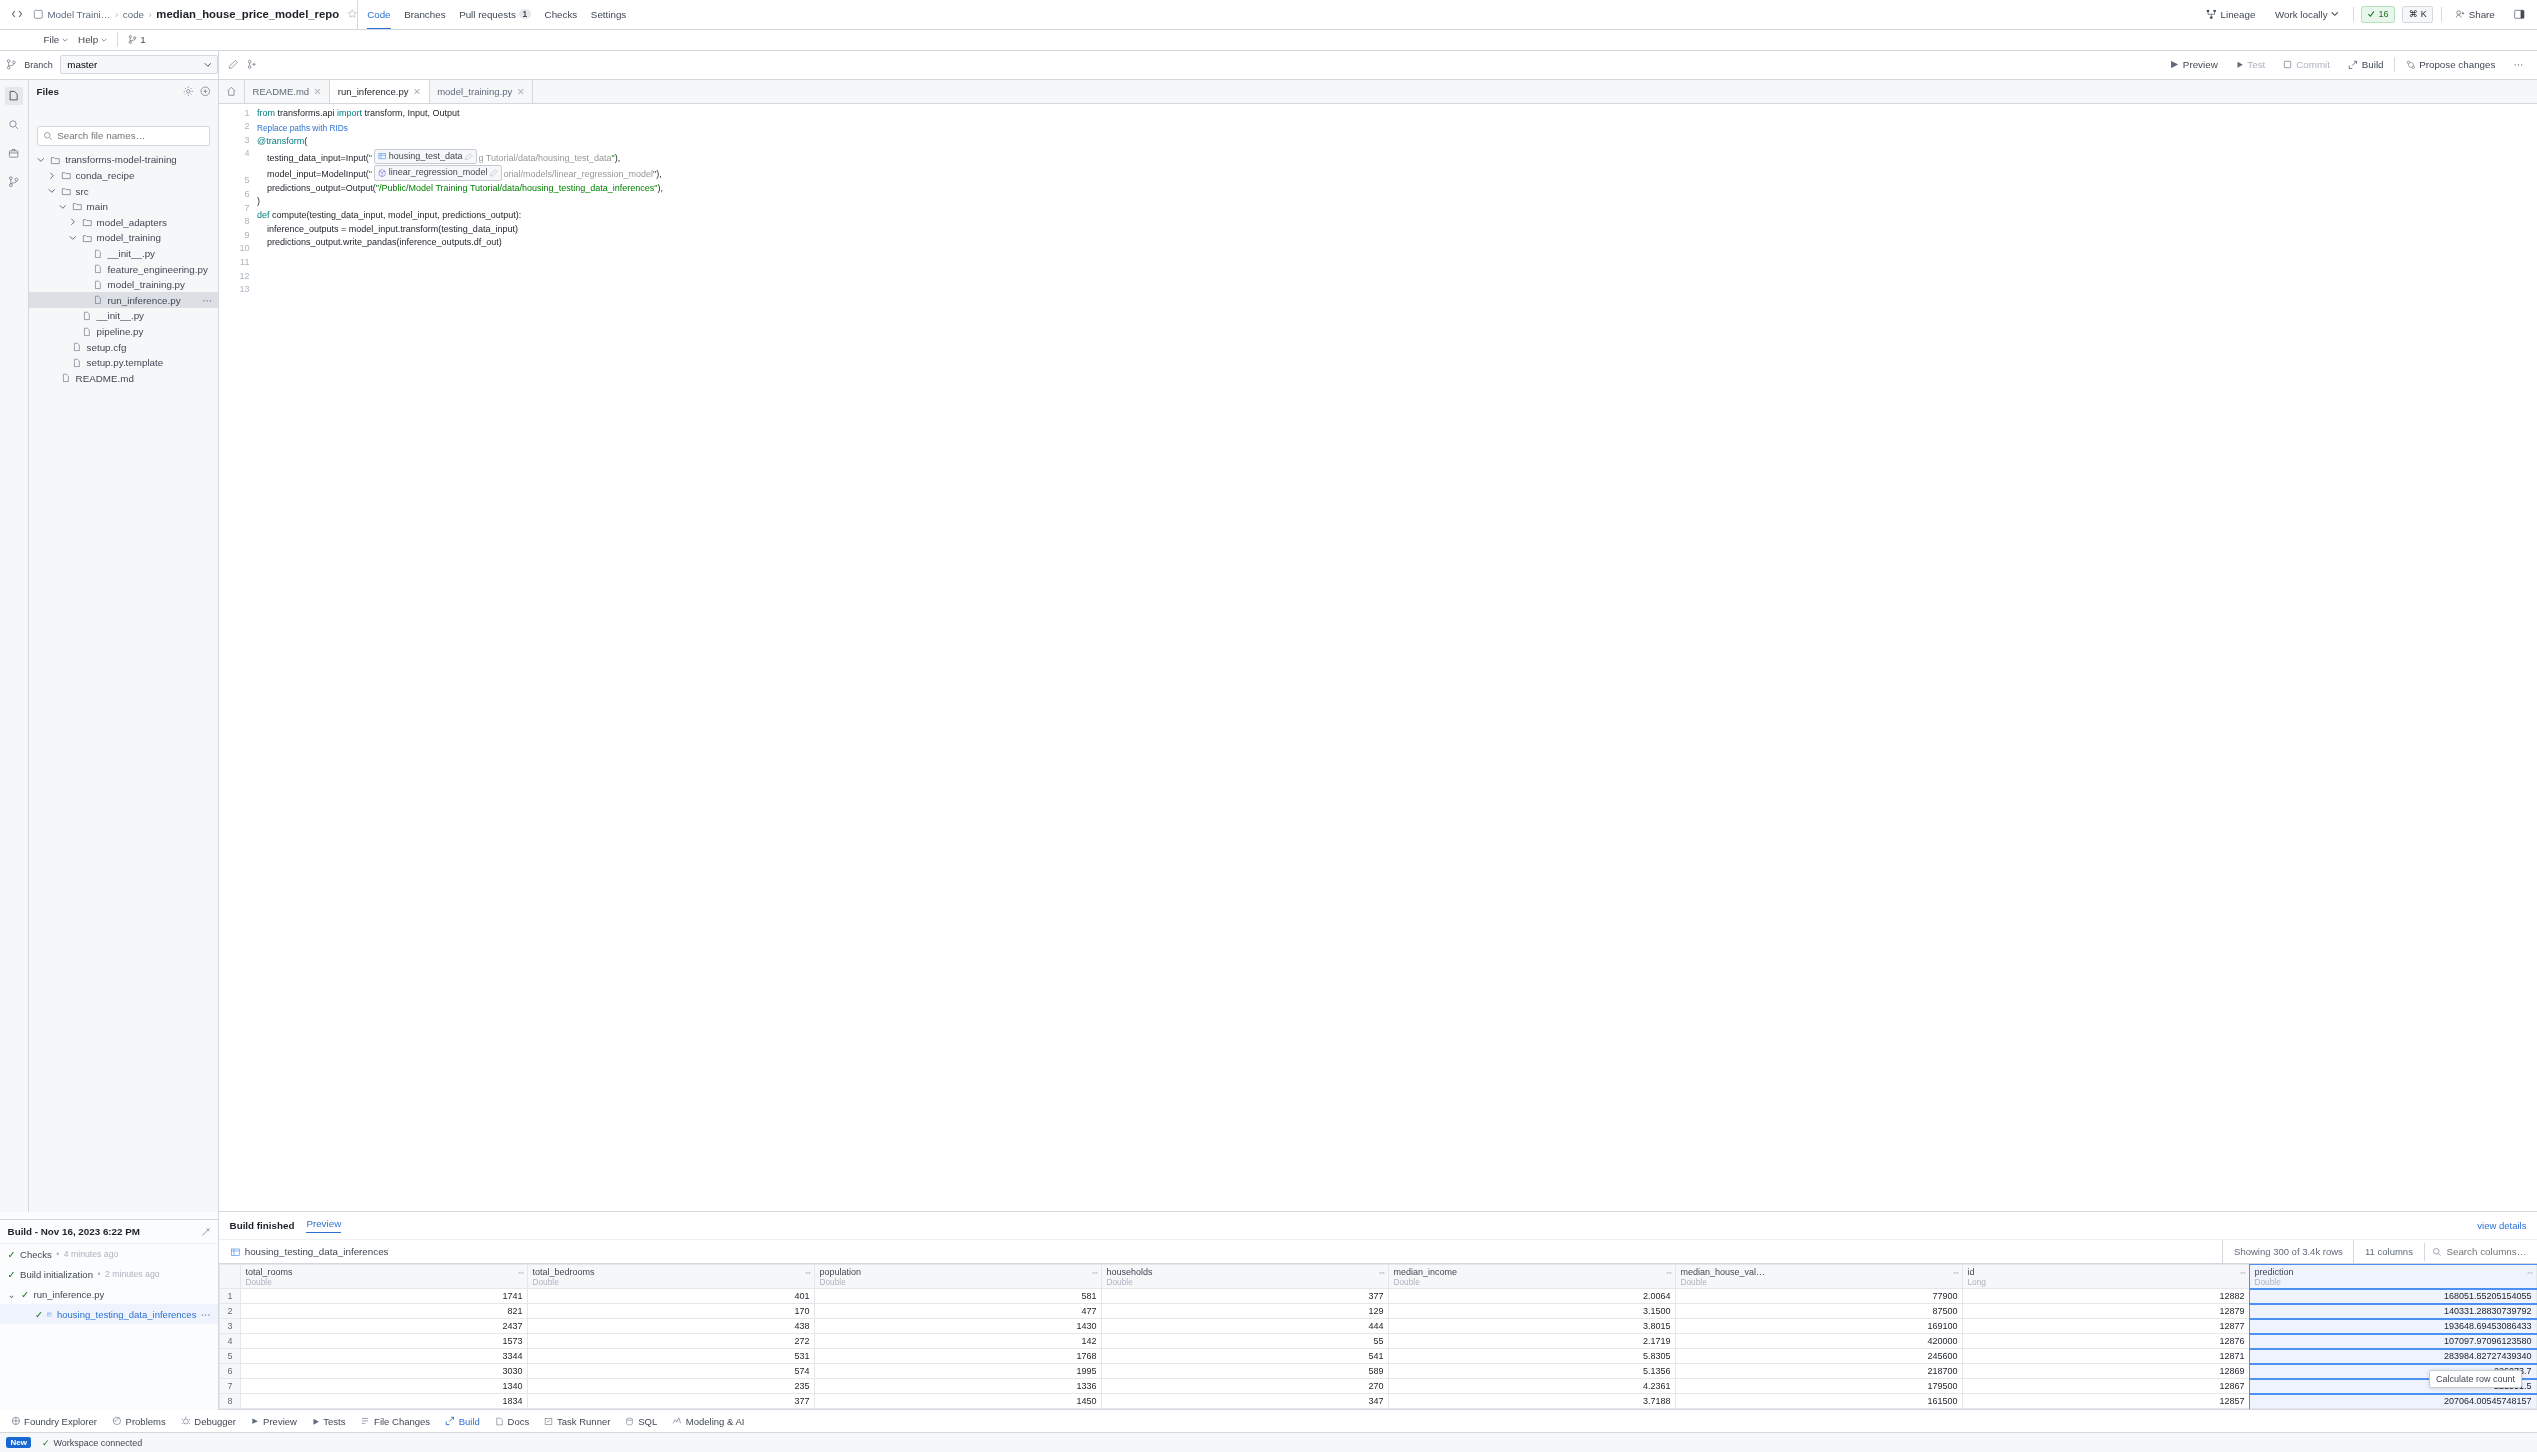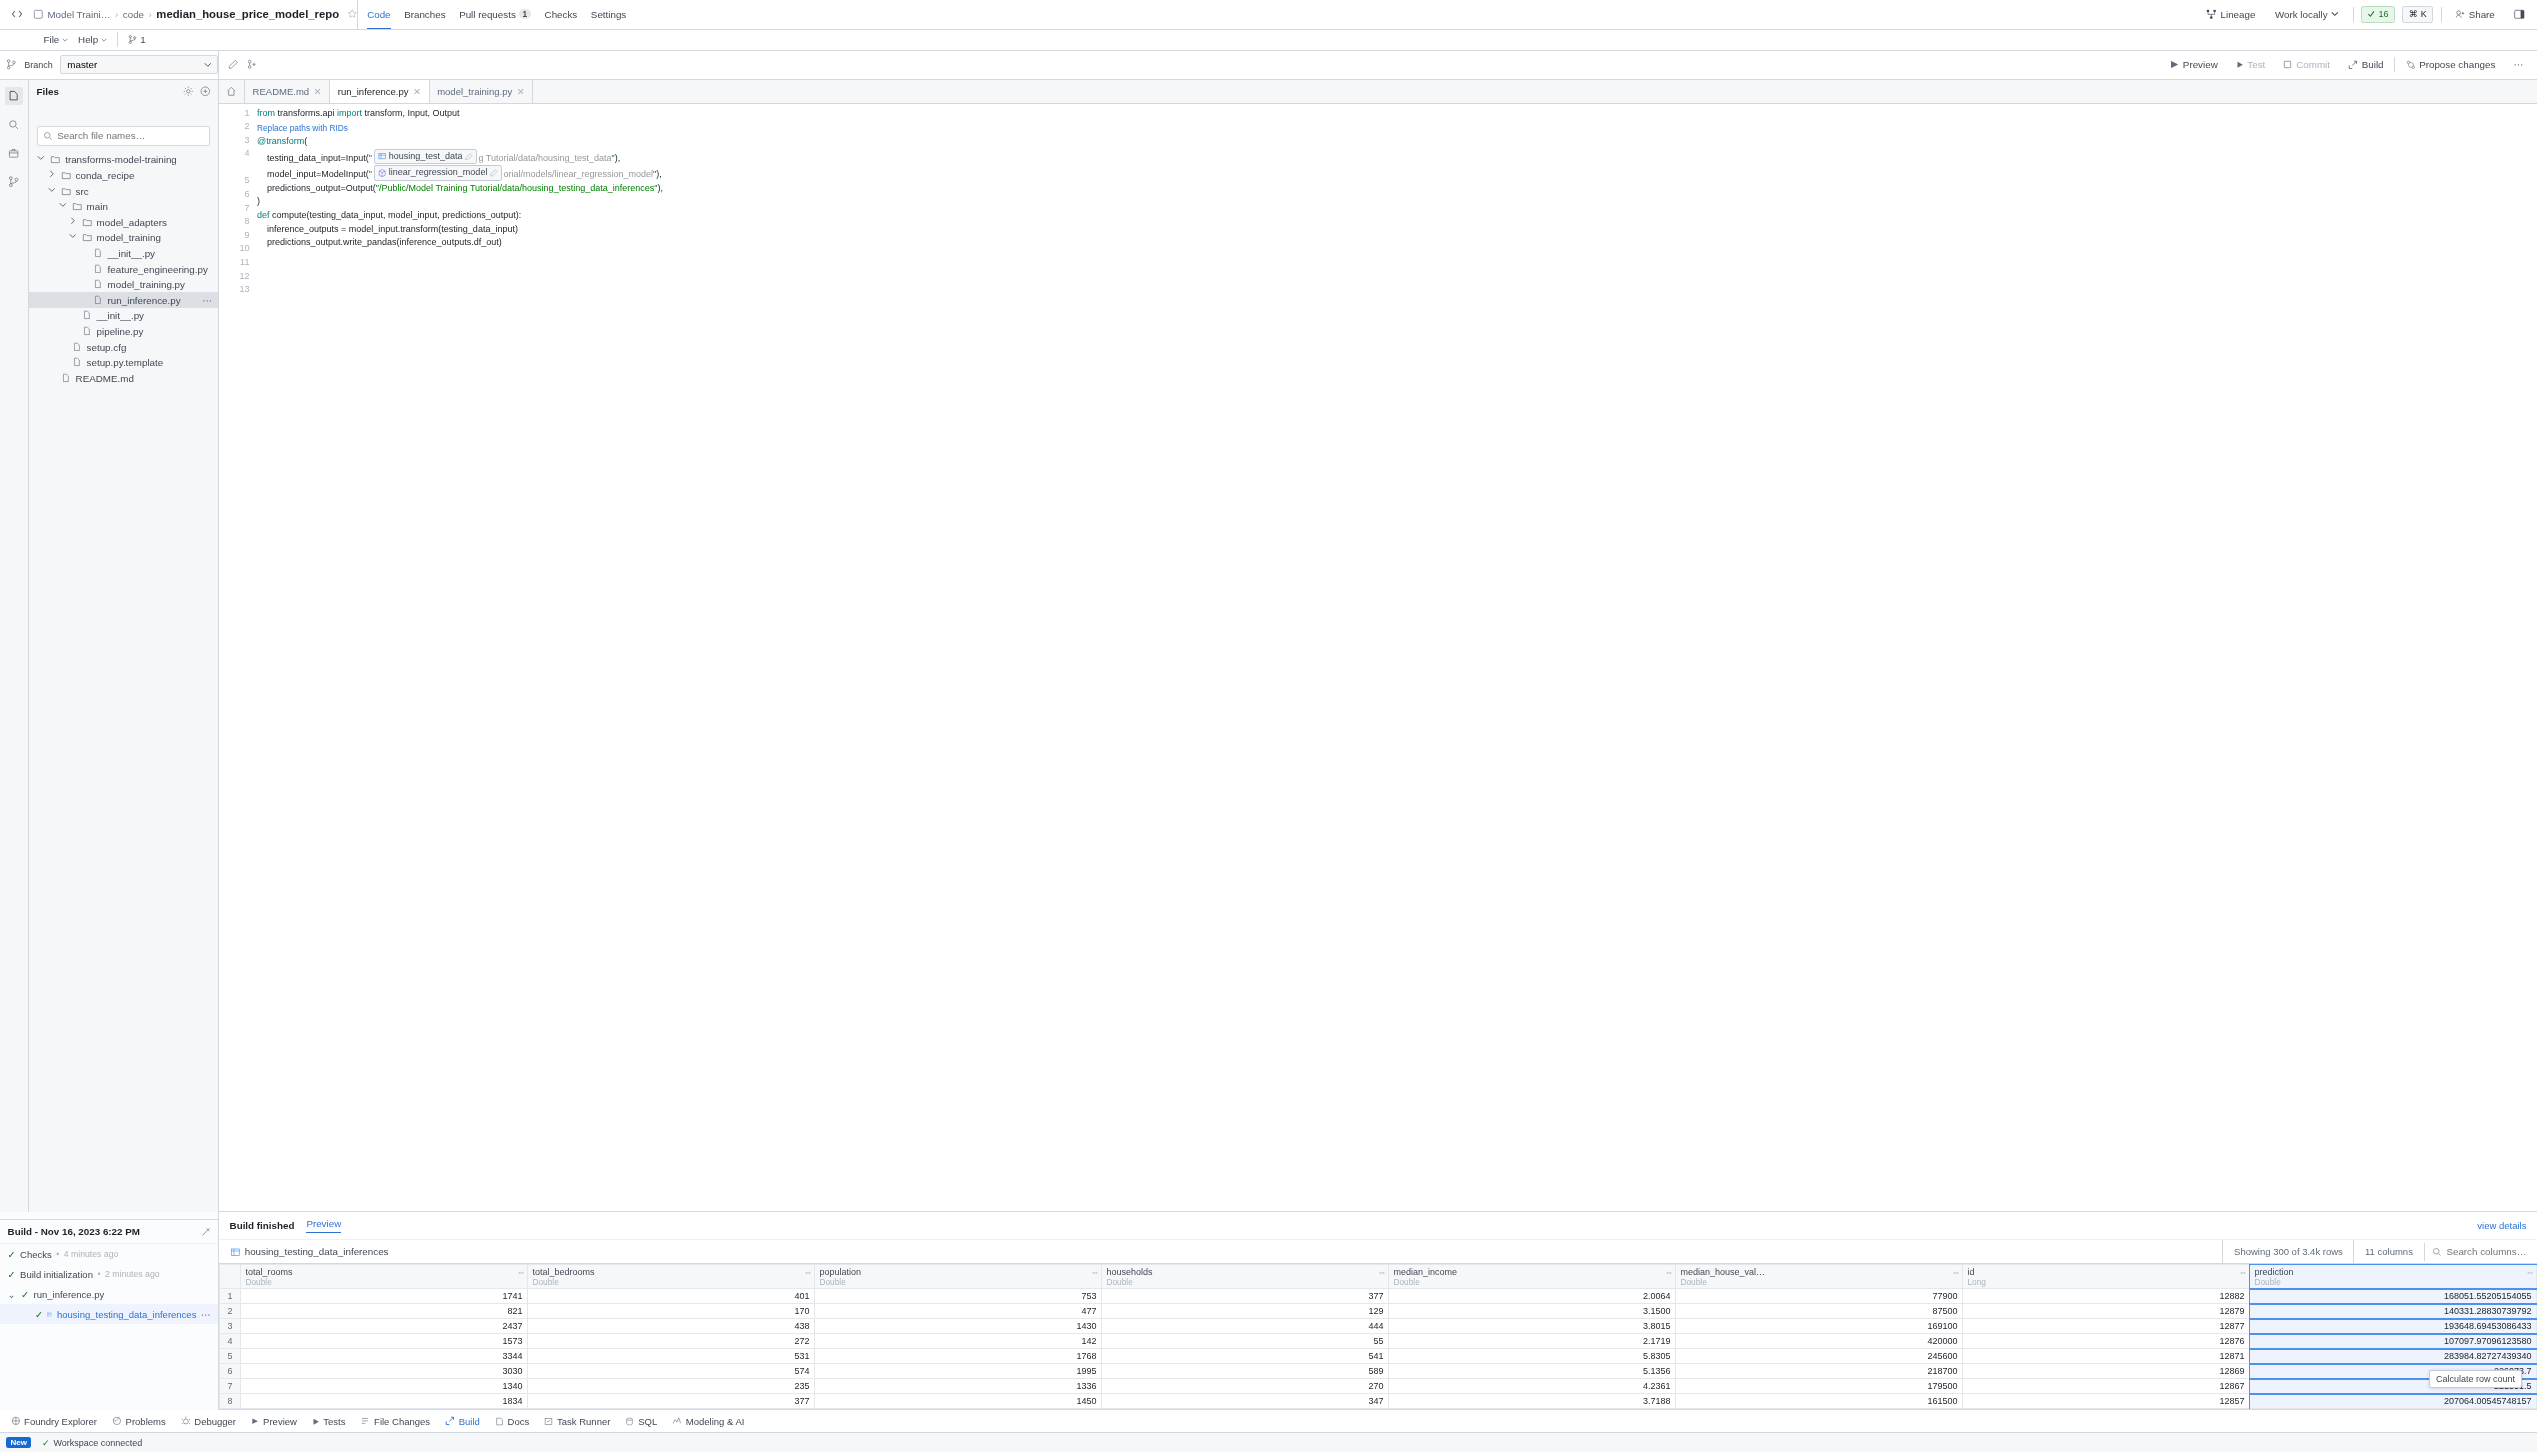--- a/index.html
+++ b/index.html
@@ -53,21 +53,21 @@
     .rail-item { width:18px; height:18px; display:flex; align-items:center; justify-content:center; border-radius:2.3px; cursor:pointer;}
     .rail-item.active { background:#e5e8eb; color:#1c2127;}
 
     .sidebar { width:190px; border-right:0.8px solid #d3d8de; display:flex; flex-direction:column; background:#f6f7f9;}
     .sb-header { display:flex; align-items:center; padding:6px 7.6px; font-weight:600; color:#1c2127;}
     .sb-header .icons { margin-left:auto; display:flex; gap:6px; color:#5f6b7c;}
     .sb-search { padding:0 7.6px 6px;}
     .sb-search-in { display:flex; align-items:center; gap:4.5px; border:0.8px solid #d3d8de; background:#fff; border-radius:2.3px; padding:3.8px 5.3px;margin-top:23px;}
     .sb-search-in input { border:none; outline:none; background:transparent; font-size:9.8px; flex:1;}
     .tree { flex:1; overflow:auto; padding-bottom:6px;}
-    .tnode { display:flex; align-items:flex-start; gap:3.8px; padding:2.3px 6px; cursor:pointer; color:#404854; font-size:9.8px;}
+    .tnode { display:flex; align-items:center; gap:3.8px; padding:2.3px 6px; cursor:pointer; color:#404854; font-size:9.8px;}
     .tnode.selected { background:#dce0e5; font-weight:500;}
     .tnode .chev { width:9px; display:flex; justify-content:center; color:#5f6b7c;}
     .tnode .ficon { color:#5f6b7c; width:12px; display:flex; justify-content:center;}
     .indent-0{padding-left:7.6px;} .indent-1{padding-left:18px;} .indent-2{padding-left:29px;}
     .indent-3{padding-left:39px;} .indent-4{padding-left:50px;}
 
     
     .editor-area { flex:1; display:flex; flex-direction:column; min-width:0; }
     .editor-tabs { display:flex; align-items:center; border-bottom:0.8px solid #d3d8de; height:24px; background:#f6f7f9;}
     .home-btn { width:26px; height:100%; display:flex; align-items:center; justify-content:center; color:#5f6b7c; border-right:0.8px solid #d3d8de;}
@@ -667,21 +667,21 @@
                     <th>median_house_val…<span class="sub">Double</span><span class="menu-dots">▪▪</span></th>
                     <th>id<span class="sub">Long</span><span class="menu-dots">▪▪</span></th>
                     <th class="highlight">prediction<span class="sub">Double</span><span class="menu-dots">▪▪</span></th>
                   </tr>
                 </thead>
                 <tbody>
                   <tr>
                     <td class="rownum">1</td>
                     <td>1741</td>
                     <td>401</td>
-                    <td>753</td>
+                    <td>581</td>
                     <td>377</td>
                     <td>2.0064</td>
                     <td>77900</td>
                     <td>12882</td>
                     <td class="highlight">168051.55205154055</td>
                   </tr>
                   <tr>
                     <td class="rownum">2</td>
                     <td>821</td>
                     <td>170</td>

